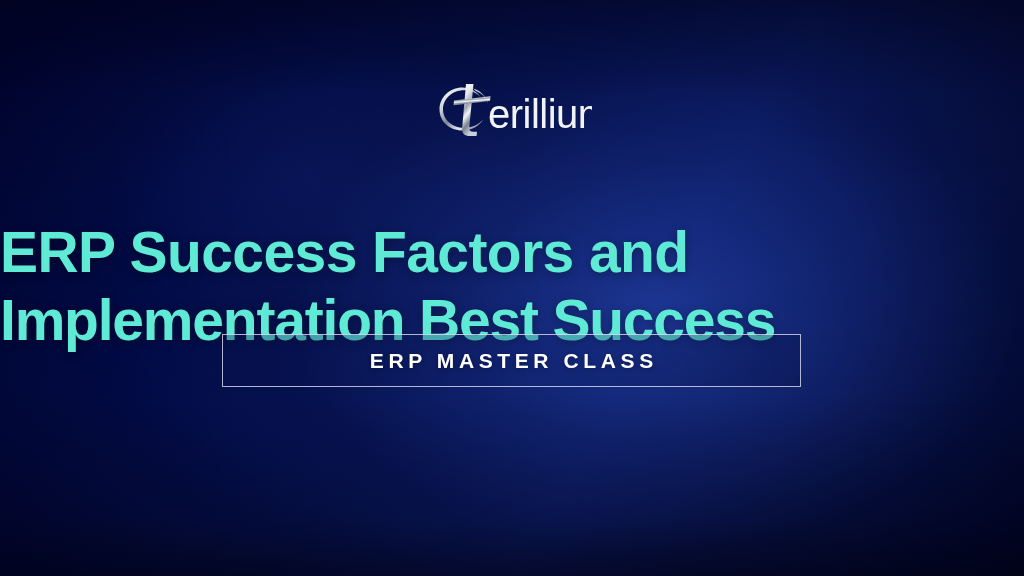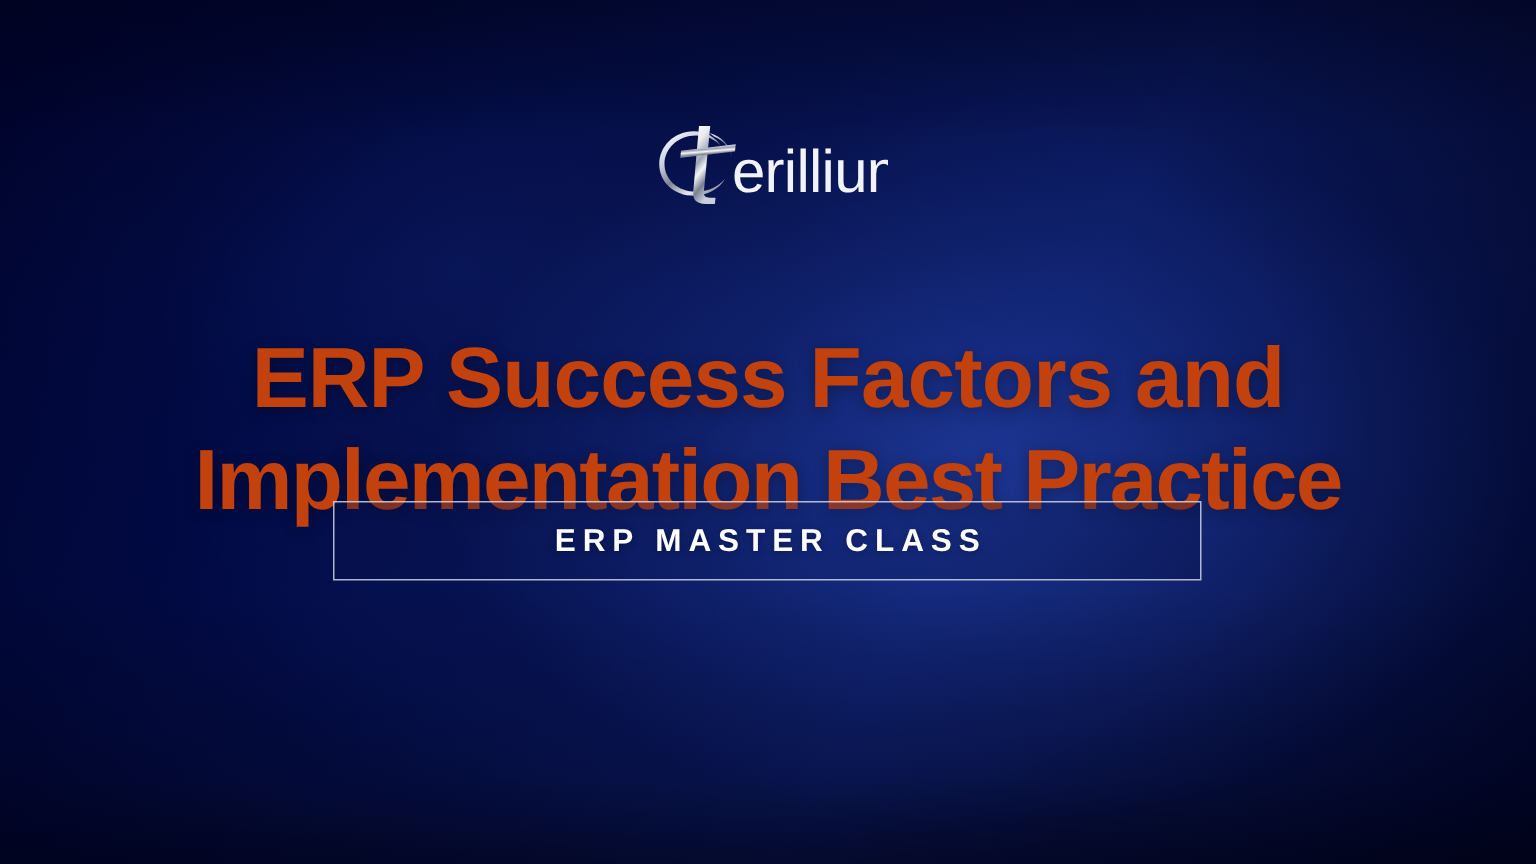--- a/index.html
+++ b/index.html
@@ -92,22 +92,22 @@
   .logo {
     display: block;
   }
 
   
   .headline {
     position: absolute;
     top: 180px;
     left: 0;
     width: 1024px;
-    text-align: center;
-    color: #c2410c;
+    text-align: left;
+    color: #5eead4;
     font-family: "Liberation Sans", sans-serif;
     font-weight: 700;
     font-size: 57px;
     line-height: 68px;
     letter-spacing: -0.6px;
     text-shadow: 0 2px 10px rgba(0,0,0,0.32);
     white-space: nowrap;
   }
   .headline .line {
     display: block;
@@ -205,21 +205,21 @@
                    Z" fill="url(#metal)"></path>
           <path d="M22.0 22.5 L58.5 18.2 L58.0 23.0 L21.5 27.2 Z" fill="url(#metal)"></path>
         </g>
 
         <text x="56" y="50" font-family="Liberation Sans, sans-serif" font-size="40" font-weight="400" letter-spacing="-0.5" fill="#f2f3f7">erillium</text>
       </svg>
     </div>
 
     <h1 class="headline">
       <span class="line line-1">ERP Success Factors and</span>
-      <span class="line line-2">Implementation Best Practice</span>
+      <span class="line line-2">Implementation Best Success</span>
     </h1>
 
     <div class="badge">
       <span class="badge-label">ERP MASTER CLASS</span>
     </div>
 
   </div>
 </div>
 
 </body></html>

